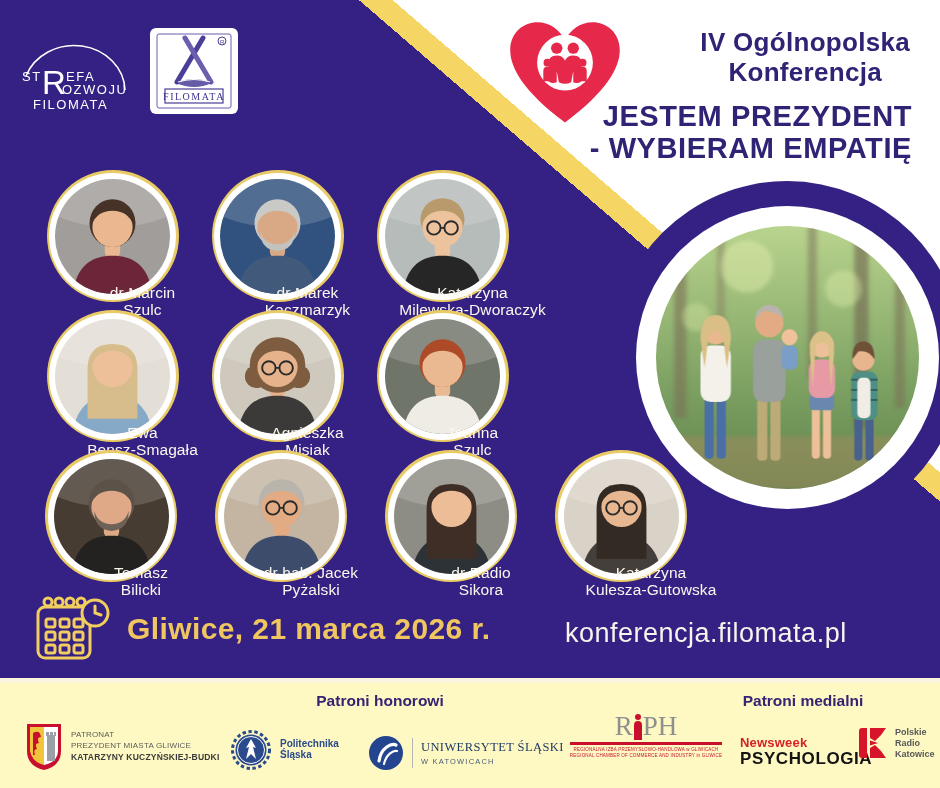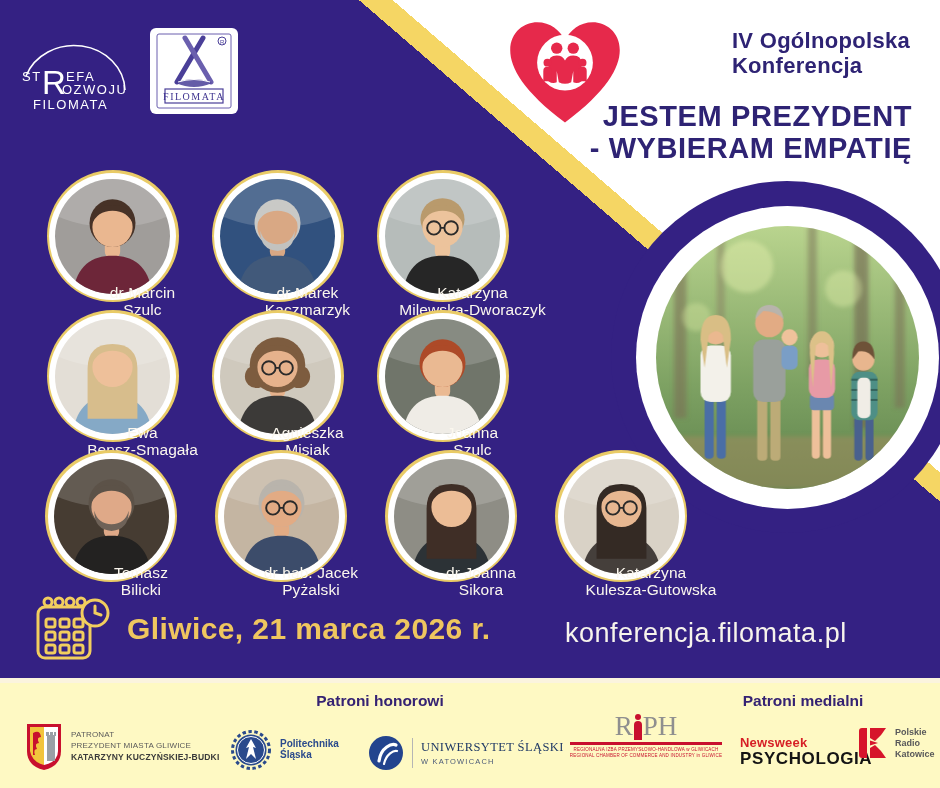--- a/index.html
+++ b/index.html
@@ -15,22 +15,22 @@
     background:linear-gradient(40.8deg, rgba(0,0,0,0) 0px, rgba(0,0,0,0) 831px,
       #F5D664 831px, #F5D664 853px, #ffffff 853px);
   }
   
   .strefa-logo{position:absolute;left:20px;top:28px;}
   .filomata-box{position:absolute;left:150px;top:28px;width:88px;height:86px;
     background:#fff;border-radius:6px;display:flex;align-items:center;justify-content:center;}
   
   .heart{position:absolute;left:503px;top:16px;}
   
-  .conf-title{position:absolute;right:30px;top:28px;text-align:left;
-    color:#2E2374;font-weight:bold;font-size:22px;line-height:1.14;letter-spacing:.3px;}
+  .conf-title{position:absolute;right:30px;top:28px;text-align:center;
+    color:#2E2374;font-weight:bold;font-size:26px;line-height:1.14;letter-spacing:.3px;}
   .slogan{position:absolute;right:28px;top:100px;text-align:right;
     color:#2E2374;font-weight:bold;font-size:29px;line-height:1.12;letter-spacing:.6px;}
   
   .big-circle{position:absolute;left:611px;top:181px;width:352px;height:352px;border-radius:50%;
     background:#342183;display:flex;align-items:center;justify-content:center;}
   .big-circle-white{width:303px;height:303px;border-radius:50%;background:#fff;
     display:flex;align-items:center;justify-content:center;}
   .family-photo{width:263px;height:263px;border-radius:50%;overflow:hidden;}
   
   .speaker-row{position:absolute;display:flex;}
@@ -395,21 +395,21 @@
                 <rect x="52" y="64" width="16" height="18" rx="6" fill="#ecbd96"></rect>
                 <path d="M18,122 C22,90 38,80 60,80 C82,80 98,90 102,122 Z" fill="#2c3236"></path>
                 <path d="M34,104 L34,52 Q34,26 60,26 Q86,26 86,52 L86,104 Z" fill="#3f2e26"></path>
                 <circle cx="60" cy="50" r="21" fill="#ecbd96"></circle>
                 <path d="M38,48 Q38,27 60,27 Q82,27 82,48 Q76,33 60,33 Q44,33 38,48 Z" fill="#3f2e26"></path>
               </svg>
             </div>
           </div>
         </div>
         <div class="speaker-name">
-          <div>dr Joanna</div>
+          <div>dr Radio</div>
           <div>Sikora</div>
         </div>
       </div>
       <div class="speaker">
         <div class="avatar-ring">
           <div class="avatar-white">
             <div class="avatar">
               <svg width="115" height="115" viewBox="0 0 120 120">
                 <rect width="120" height="120" fill="#d9d2c6"></rect>
                 <ellipse cx="60" cy="16" rx="78" ry="34" fill="#ffffff" opacity="0.16"></ellipse>

